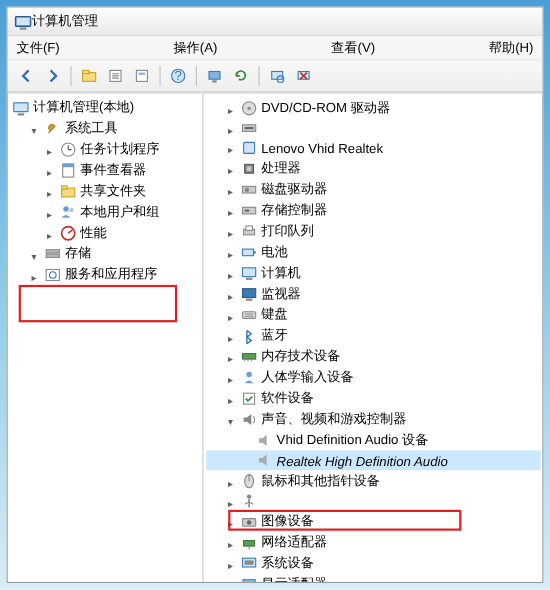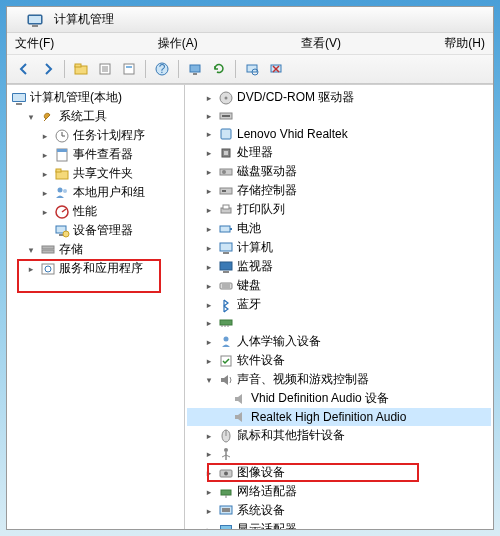--- a/index.html
+++ b/index.html
@@ -1,29 +1,29 @@
 <!DOCTYPE html>
 <html><head>
 <meta charset="utf-8">
 <style>
 * { margin: 0; padding: 0; box-sizing: border-box; font-family: "Microsoft YaHei", "Segoe UI", sans-serif; font-size: 12px; }
 body { background: linear-gradient(to bottom, #4a9fd8 0%, #7fc4e8 40%, #d8ecf5 100%); padding: 6px; }
 .window { background: #fff; border: 1px solid #999; width: 488px; height: 524px; display: flex; flex-direction: column; }
-.titlebar { background: linear-gradient(to bottom, #fdfdfd, #e8e8e8); border-bottom: 1px solid #d5d5d5; padding: 4px 20px; display: flex; align-items: center; gap: 11px; }
+.titlebar { background: linear-gradient(to bottom, #fdfdfd, #e8e8e8); border-bottom: 1px solid #d5d5d5; padding: 4px 6px; display: flex; align-items: center; gap: 0; }
 .titlebar .app-icon { width: 16px; height: 16px; }
 .menubar { background: #f6f6f6; border-bottom: 1px solid #e0e0e0; padding: 2px 8px; display: flex; gap: 14px; justify-content: space-between; }
 .menubar span { cursor: default; }
 .toolbar { background: linear-gradient(to bottom, #f8f8f8, #eee); border-bottom: 1px solid #c9c9c9; padding: 3px 6px; display: flex; align-items: center; gap: 2px; }
 .tool-btn { width: 22px; height: 22px; display: flex; align-items: center; justify-content: center; border-radius: 2px; }
 .tool-sep { width: 1px; height: 18px; background: #c0c0c0; margin: 0 3px; }
 .content { flex: 1; display: flex; border-top: 1px solid #d0d0d0; overflow: hidden; }
 .left-pane { width: 178px; border-right: 1px solid #c9c9c9; padding: 3px 2px; overflow: hidden; }
 .right-pane { flex: 1; padding: 3px 2px; overflow: auto; position: relative; }
-.tree-node { display: flex; align-items: center; padding: 1px 2px; gap: 3px; white-space: nowrap; }
-.tree-node.selected { background: #cce8ff; }
+.tree-node { display: flex; align-items: flex-end; padding: 1px 2px; gap: 3px; white-space: nowrap; }
+.tree-node.selected { background: #cce8ff; font-style: italic; }
 .expander { width: 12px; height: 12px; display: flex; align-items: center; justify-content: center; font-size: 9px; color: #606060; cursor: pointer; }
 .icon { width: 16px; height: 16px; display: inline-flex; align-items: center; justify-content: center; flex-shrink: 0; }
 .indent-1 { padding-left: 16px; }
 .indent-2 { padding-left: 30px; }
 .highlight-box { position: absolute; border: 2px solid #e02020; pointer-events: none; }
 .hl-left-1 { left: 10px; top: 174px; width: 144px; height: 34px; }
 .hl-right-1 { left: 22px; top: 378px; width: 212px; height: 19px; }
 svg { display: block; }
 .left-pane { position: relative; }
 </style>
@@ -184,31 +184,20 @@
       <div class="tree-node indent-2">
         <span class="expander">▸</span>
         <span class="icon">
             <svg width="16" height="16" viewBox="0 0 16 16">
               <circle cx="8" cy="8" r="6" fill="none" stroke="#c03030" stroke-width="1.5"></circle>
               <line x1="8" y1="8" x2="12" y2="5" stroke="#c03030" stroke-width="1.5"></line>
             </svg>
           </span>
         <span>性能</span>
       </div>
-      <div class="tree-node indent-2">
-        <span class="expander">&nbsp;</span>
-        <span class="icon">
-            <svg width="16" height="16" viewBox="0 0 16 16">
-              <rect x="2" y="3" width="10" height="7" fill="#cde5f6" stroke="#3b7ab5"></rect>
-              <rect x="5" y="11" width="4" height="2" fill="#888"></rect>
-              <circle cx="12" cy="11" r="3" fill="#f5d97a" stroke="#c9a227"></circle>
-            </svg>
-          </span>
-        <span>设备管理器</span>
-      </div>
       <div class="tree-node indent-1">
         <span class="expander">▾</span>
         <span class="icon">
             <svg width="16" height="16" viewBox="0 0 16 16">
               <rect x="2" y="4" width="12" height="3" fill="#b8b8b8" stroke="#888"></rect>
               <rect x="2" y="8" width="12" height="3" fill="#b8b8b8" stroke="#888"></rect>
             </svg>
           </span>
         <span>存储</span>
       </div>
@@ -349,20 +338,21 @@
           <div class="tree-node indent-1">
             <span class="expander">▸</span>
             <span class="icon">
               <svg width="16" height="16" viewBox="0 0 16 16">
                 <rect x="2" y="5" width="12" height="5" fill="#5a9a5a" stroke="#3a7a3a"></rect>
                 <line x1="4" y1="10" x2="4" y2="12" stroke="#888"></line>
                 <line x1="7" y1="10" x2="7" y2="12" stroke="#888"></line>
                 <line x1="10" y1="10" x2="10" y2="12" stroke="#888"></line>
               </svg>
             </span>
+            <span>内存技术设备</span>
           </div>
           <div class="tree-node indent-1">
             <span class="expander">▸</span>
             <span class="icon">
               <svg width="16" height="16" viewBox="0 0 16 16">
                 <circle cx="8" cy="5" r="2.5" fill="#6a9fd4"></circle>
                 <path d="M4 13 Q8 8 12 13 Z" fill="#6a9fd4"></path>
               </svg>
             </span>
             <span>人体学输入设备</span>

